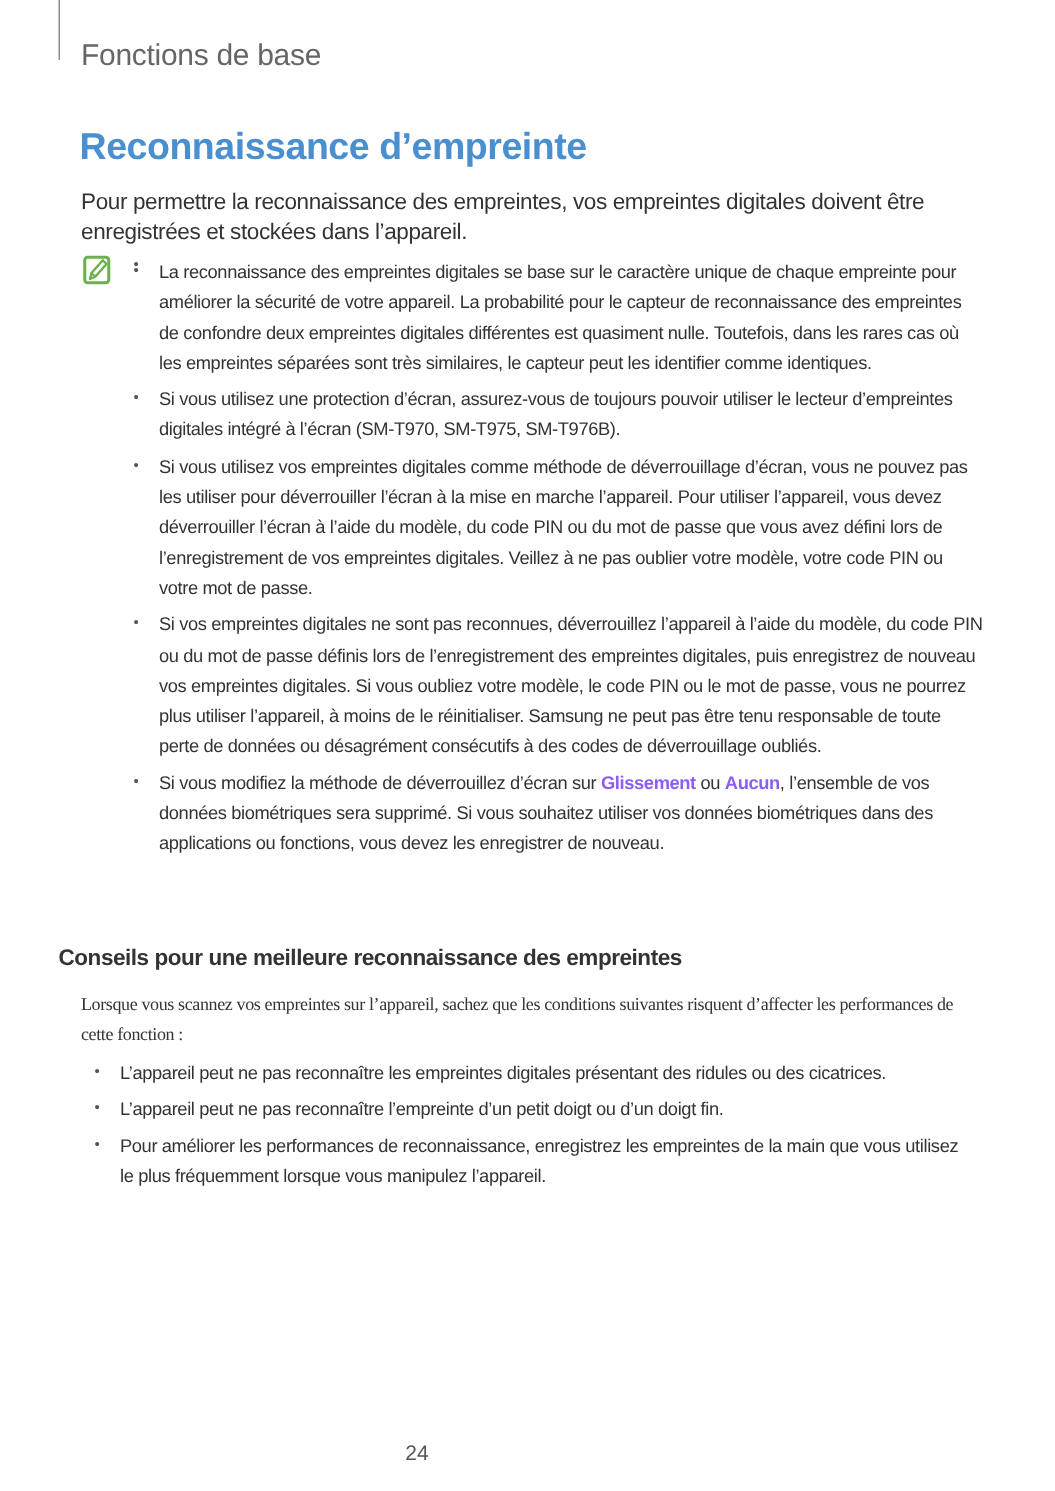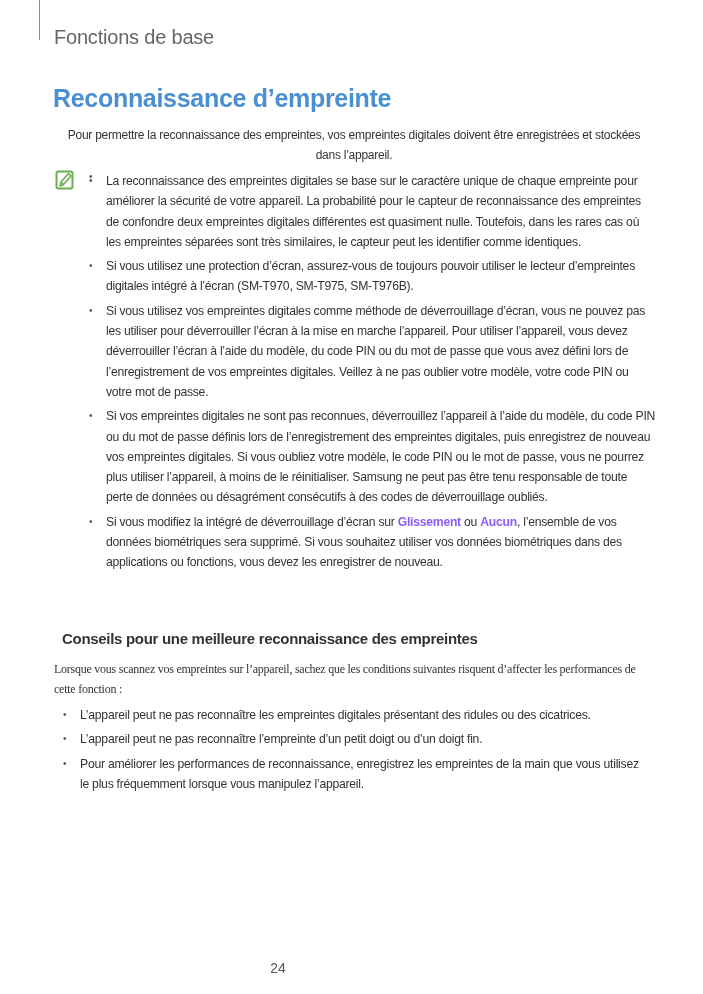--- a/index.html
+++ b/index.html
@@ -13,37 +13,37 @@
   .running-header {
     position: absolute; left: 54px; top: 26px; font-size: 20px; color: #666666;
     letter-spacing: -0.2px;
   }
   .page-title {
     position: absolute; left: 53px; top: 84px; margin: 0;
     font-size: 25px; font-weight: bold; color: #4a8fd0; letter-spacing: -0.3px; text-align: center;
   }
   .intro {
     position: absolute; left: 54px; top: 125px; width: 600px;
-    font-size: 12px; line-height: 20px; margin: 0; letter-spacing: -0.25px; text-align: center;
+    font-size: 15px; line-height: 20px; margin: 0; letter-spacing: -0.25px;
   }
   .note-icon {
     position: absolute; left: 55px; top: 170px; width: 20px; height: 20px;
   }
   ul.bullets { list-style: none; margin: 0; padding: 0; }
   ul.bullets li {
     position: relative; font-size: 12.2px; line-height: 20.3px; letter-spacing: -0.25px;
     margin-bottom: 4px;
   }
   ul.bullets li .dot {
     position: absolute; left: -17px; top: 0; color: #555555; font-size: 10px;
   }
   .note-list { position: absolute; left: 106px; top: 167px; width: 550px; }
   .tips-list { position: absolute; left: 80px; top: 705px; width: 570px; }
   .sub-heading {
-    position: absolute; left: 62px; top: 630px; margin: 0;
+    position: absolute; left: 39px; top: 630px; margin: 0;
     font-size: 15px; font-weight: bold; color: #333333; letter-spacing: -0.3px;
   }
   .tips-intro {
     position: absolute; left: 54px; top: 659px; width: 600px; margin: 0;
     font-size: 12px; line-height: 20px; letter-spacing: -0.25px; font-family: Liberation Serif, serif;
   }
   .page-number {
     position: absolute; left: 0; width: 556px; top: 960px; text-align: center;
     font-size: 14px; color: #555555;
   }
@@ -66,21 +66,21 @@
     <path d="M6 12 L8.5 14.5" stroke="#6ab04c" stroke-width="1.4"></path>
   </svg>
 </span>
 
 <ul class="bullets note-list">
   <li><span class="dot">•</span></li>
   <li><span class="dot">•</span><span>La reconnaissance des empreintes digitales se base sur le caractère unique de chaque empreinte pour améliorer la sécurité de votre appareil. La probabilité pour le capteur de reconnaissance des empreintes de confondre deux empreintes digitales différentes est quasiment nulle. Toutefois, dans les rares cas où les empreintes séparées sont très similaires, le capteur peut les identifier comme identiques.</span></li>
   <li><span class="dot">•</span><span>Si vous utilisez une protection d’écran, assurez-vous de toujours pouvoir utiliser le lecteur d’empreintes digitales intégré à l’écran (SM-T970, SM-T975, SM-T976B).</span></li>
   <li><span class="dot">•</span><span>Si vous utilisez vos empreintes digitales comme méthode de déverrouillage d’écran, vous ne pouvez pas les utiliser pour déverrouiller l’écran à la mise en marche l’appareil. Pour utiliser l’appareil, vous devez déverrouiller l’écran à l’aide du modèle, du code PIN ou du mot de passe que vous avez défini lors de l’enregistrement de vos empreintes digitales. Veillez à ne pas oublier votre modèle, votre code PIN ou votre mot de passe.</span></li>
   <li><span class="dot">•</span><span>Si vos empreintes digitales ne sont pas reconnues, déverrouillez l’appareil à l’aide du modèle, du code PIN ou du mot de passe définis lors de l’enregistrement des empreintes digitales, puis enregistrez de nouveau vos empreintes digitales. Si vous oubliez votre modèle, le code PIN ou le mot de passe, vous ne pourrez plus utiliser l’appareil, à moins de le réinitialiser. Samsung ne peut pas être tenu responsable de toute perte de données ou désagrément consécutifs à des codes de déverrouillage oubliés.</span></li>
-  <li><span class="dot">•</span><span>Si vous modifiez la intégré de déverrouillage d’écran sur </span><b>Glissement</b><span> ou </span><b>Aucun</b><span>, l’ensemble de vos données biométriques sera supprimé. Si vous souhaitez utiliser vos données biométriques dans des applications ou fonctions, vous devez les enregistrer de nouveau.</span></li>
+  <li><span class="dot">•</span><span>Si vous modifiez la méthode de déverrouillez d’écran sur </span><b>Glissement</b><span> ou </span><b>Aucun</b><span>, l’ensemble de vos données biométriques sera supprimé. Si vous souhaitez utiliser vos données biométriques dans des applications ou fonctions, vous devez les enregistrer de nouveau.</span></li>
 </ul>
 
 <h2 class="sub-heading">Conseils pour une meilleure reconnaissance des empreintes</h2>
 <p class="tips-intro">Lorsque vous scannez vos empreintes sur l’appareil, sachez que les conditions suivantes risquent d’affecter les performances de cette fonction :</p>
 
 <ul class="bullets tips-list">
   <li><span class="dot">•</span><span>L’appareil peut ne pas reconnaître les empreintes digitales présentant des ridules ou des cicatrices.</span></li>
   <li><span class="dot">•</span><span>L’appareil peut ne pas reconnaître l’empreinte d’un petit doigt ou d’un doigt fin.</span></li>
   <li><span class="dot">•</span><span>Pour améliorer les performances de reconnaissance, enregistrez les empreintes de la main que vous utilisez le plus fréquemment lorsque vous manipulez l’appareil.</span></li>
 </ul>

